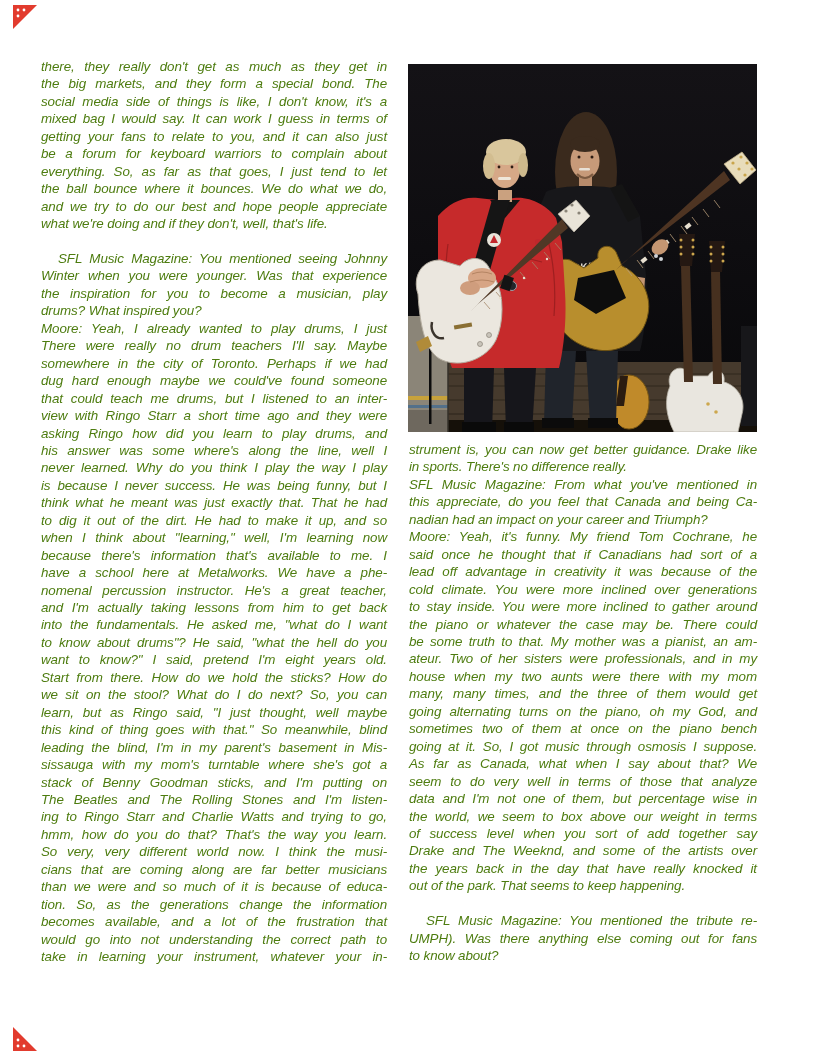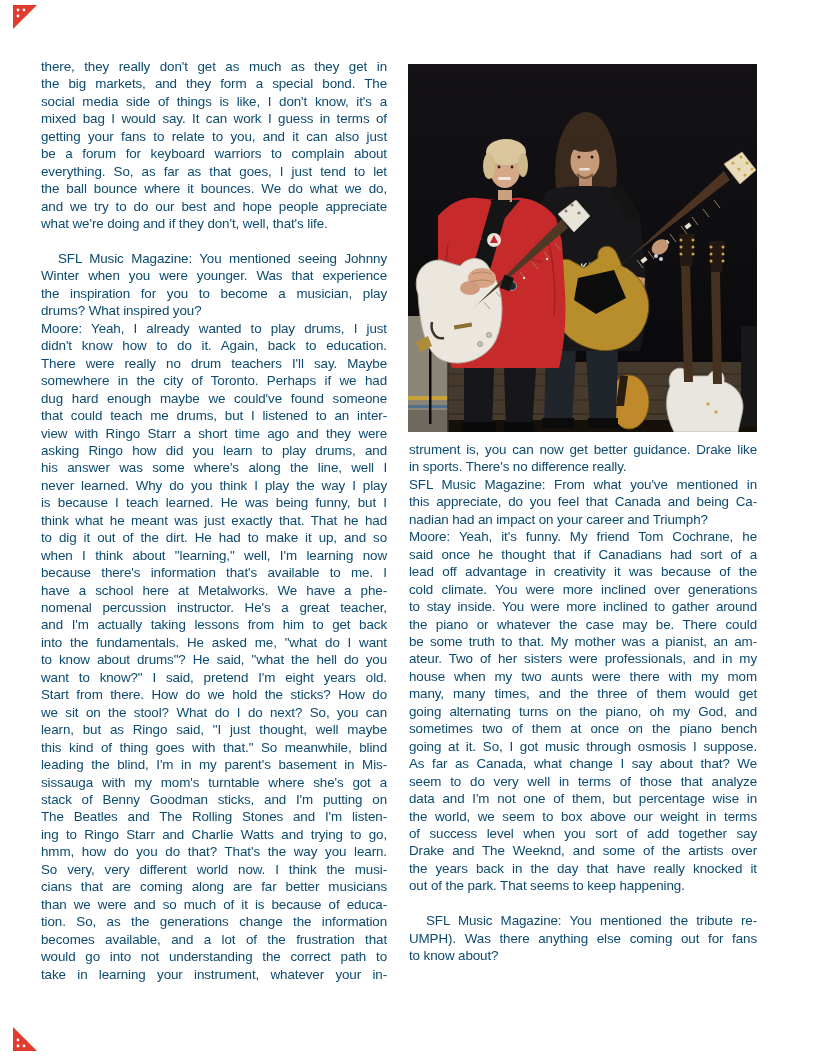--- a/index.html
+++ b/index.html
@@ -1,20 +1,20 @@
 <!DOCTYPE html>
 <html><head>
 <meta charset="utf-8">
 <style>
   html,body{margin:0;padding:0;}
   body{
     width:816px;height:1056px;background:#ffffff;position:relative;overflow:hidden;
     font-family:"Liberation Sans","DejaVu Sans",sans-serif;
   }
-  .col{position:absolute;color:#0c4a6e;font-size:13.4px;line-height:17.45px;letter-spacing:-0.1px;}
+  .col{position:absolute;color:#4d7c0f;font-size:13.4px;line-height:17.45px;letter-spacing:-0.1px;font-style:italic;}
   .col-left{left:41px;top:58px;width:346px;}
   .col-right{left:409px;top:441px;width:348px;}
   .line{text-align:justify;text-align-last:justify;white-space:normal;}
   .line.ragged{text-align-last:left;}
   .line.para-gap{margin-top:17.45px;margin-left:17px;}
   .photo{position:absolute;left:408px;top:64px;width:349px;height:368px;margin:0;padding:0;}
   .photo svg{display:block;width:349px;height:368px;}
   .corner{position:absolute;width:24px;height:24px;}
   .corner.tl{left:13px;top:5px;}
   .corner.bl{left:13px;top:1027px;}
@@ -44,30 +44,29 @@
     <div class="line">be a forum for keyboard warriors to complain about</div>
     <div class="line">everything. So, as far as that goes, I just tend to let</div>
     <div class="line">the ball bounce where it bounces. We do what we do,</div>
     <div class="line">and we try to do our best and hope people appreciate</div>
     <div class="line ragged">what we're doing and if they don't, well, that's life.</div>
     <div class="line para-gap">SFL Music Magazine: You mentioned seeing Johnny</div>
     <div class="line">Winter when you were younger. Was that experience</div>
     <div class="line">the inspiration for you to become a musician, play</div>
     <div class="line ragged">drums? What inspired you?</div>
     <div class="line">Moore: Yeah, I already wanted to play drums, I just</div>
-    <div class="line">didn't know how to do it. Again, back to education.</div>
     <div class="line">There were really no drum teachers I'll say. Maybe</div>
     <div class="line">somewhere in the city of Toronto. Perhaps if we had</div>
     <div class="line">dug hard enough maybe we could've found someone</div>
     <div class="line">that could teach me drums, but I listened to an inter-</div>
     <div class="line">view with Ringo Starr a short time ago and they were</div>
     <div class="line">asking Ringo how did you learn to play drums, and</div>
     <div class="line">his answer was some where's along the line, well I</div>
     <div class="line">never learned. Why do you think I play the way I play</div>
-    <div class="line">is because I teach learned. He was being funny, but I</div>
+    <div class="line">is because I never success. He was being funny, but I</div>
     <div class="line">think what he meant was just exactly that. That he had</div>
     <div class="line">to dig it out of the dirt. He had to make it up, and so</div>
     <div class="line">when I think about "learning," well, I'm learning now</div>
     <div class="line">because there's information that's available to me. I</div>
     <div class="line">have a school here at Metalworks. We have a phe-</div>
     <div class="line">nomenal percussion instructor. He's a great teacher,</div>
     <div class="line">and I'm actually taking lessons from him to get back</div>
     <div class="line">into the fundamentals. He asked me, "what do I want</div>
     <div class="line">to know about drums"? He said, "what the hell do you</div>
     <div class="line">want to know?" I said, pretend I'm eight years old.</div>
@@ -287,21 +286,21 @@
     <div class="line">cold climate. You were more inclined over generations</div>
     <div class="line">to stay inside. You were more inclined to gather around</div>
     <div class="line">the piano or whatever the case may be. There could</div>
     <div class="line">be some truth to that. My mother was a pianist, an am-</div>
     <div class="line">ateur. Two of her sisters were professionals, and in my</div>
     <div class="line">house when my two aunts were there with my mom</div>
     <div class="line">many, many times, and the three of them would get</div>
     <div class="line">going alternating turns on the piano, oh my God, and</div>
     <div class="line">sometimes two of them at once on the piano bench</div>
     <div class="line">going at it. So, I got music through osmosis I suppose.</div>
-    <div class="line">As far as Canada, what change I say about that? We</div>
+    <div class="line">As far as Canada, what when I say about that? We</div>
     <div class="line">seem to do very well in terms of those that analyze</div>
     <div class="line">data and I'm not one of them, but percentage wise in</div>
     <div class="line">the world, we seem to box above our weight in terms</div>
     <div class="line">of success level when you sort of add together say</div>
     <div class="line">Drake and The Weeknd, and some of the artists over</div>
     <div class="line">the years back in the day that have really knocked it</div>
     <div class="line ragged">out of the park. That seems to keep happening.</div>
     <div class="line para-gap">SFL Music Magazine: You mentioned the tribute re-</div>
     <div class="line">UMPH). Was there anything else coming out for fans</div>
     <div class="line ragged">to know about?</div>

